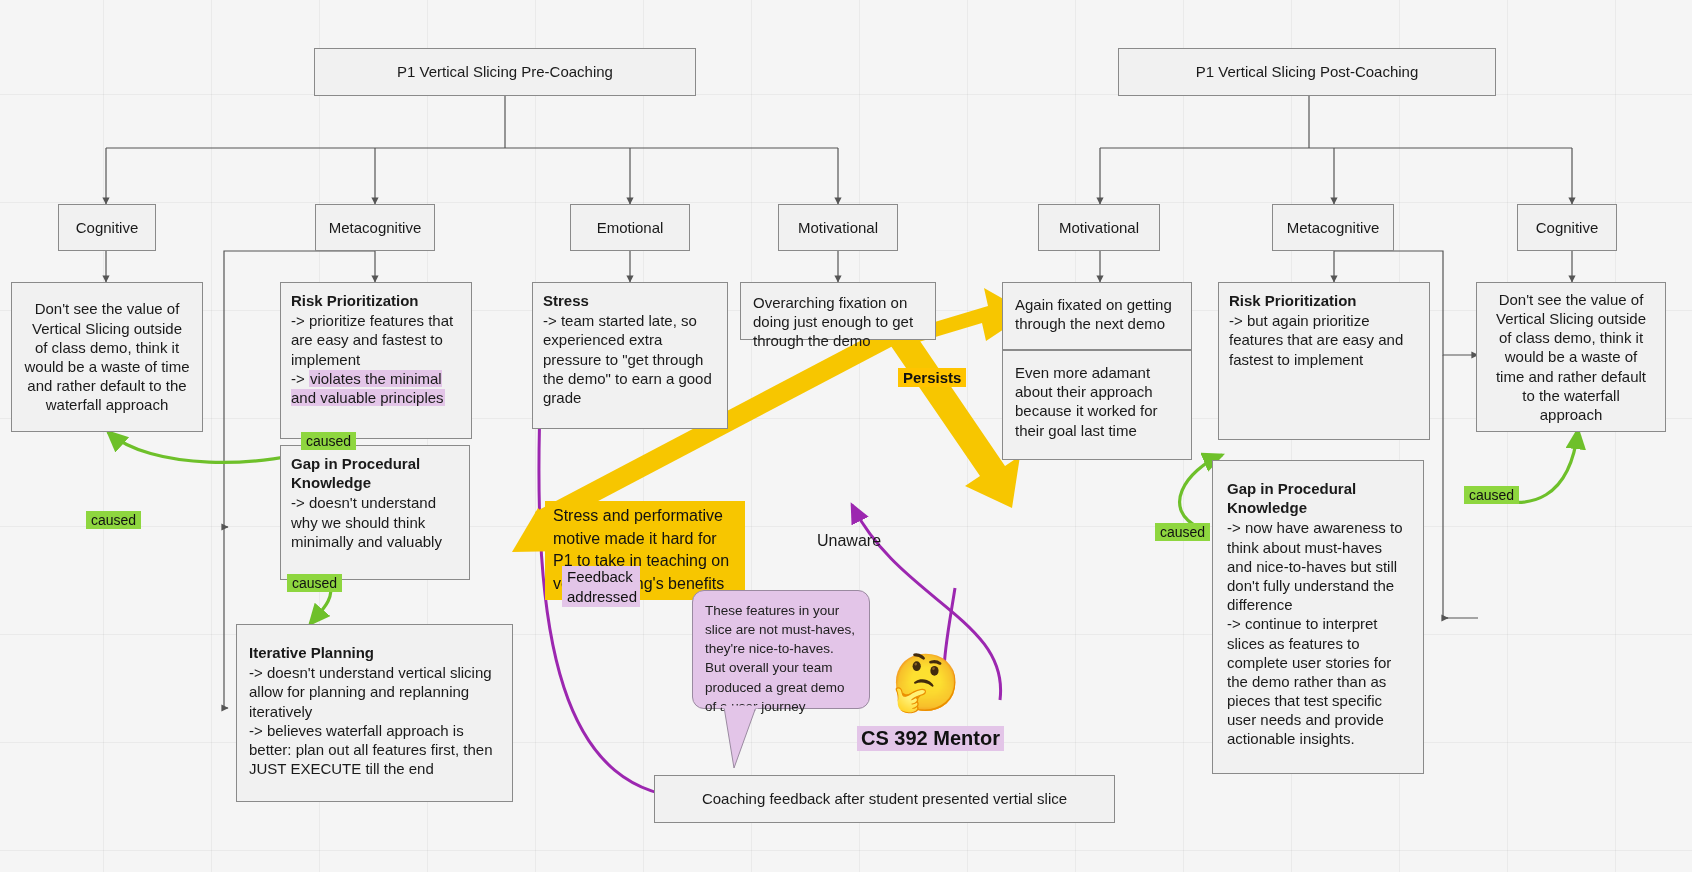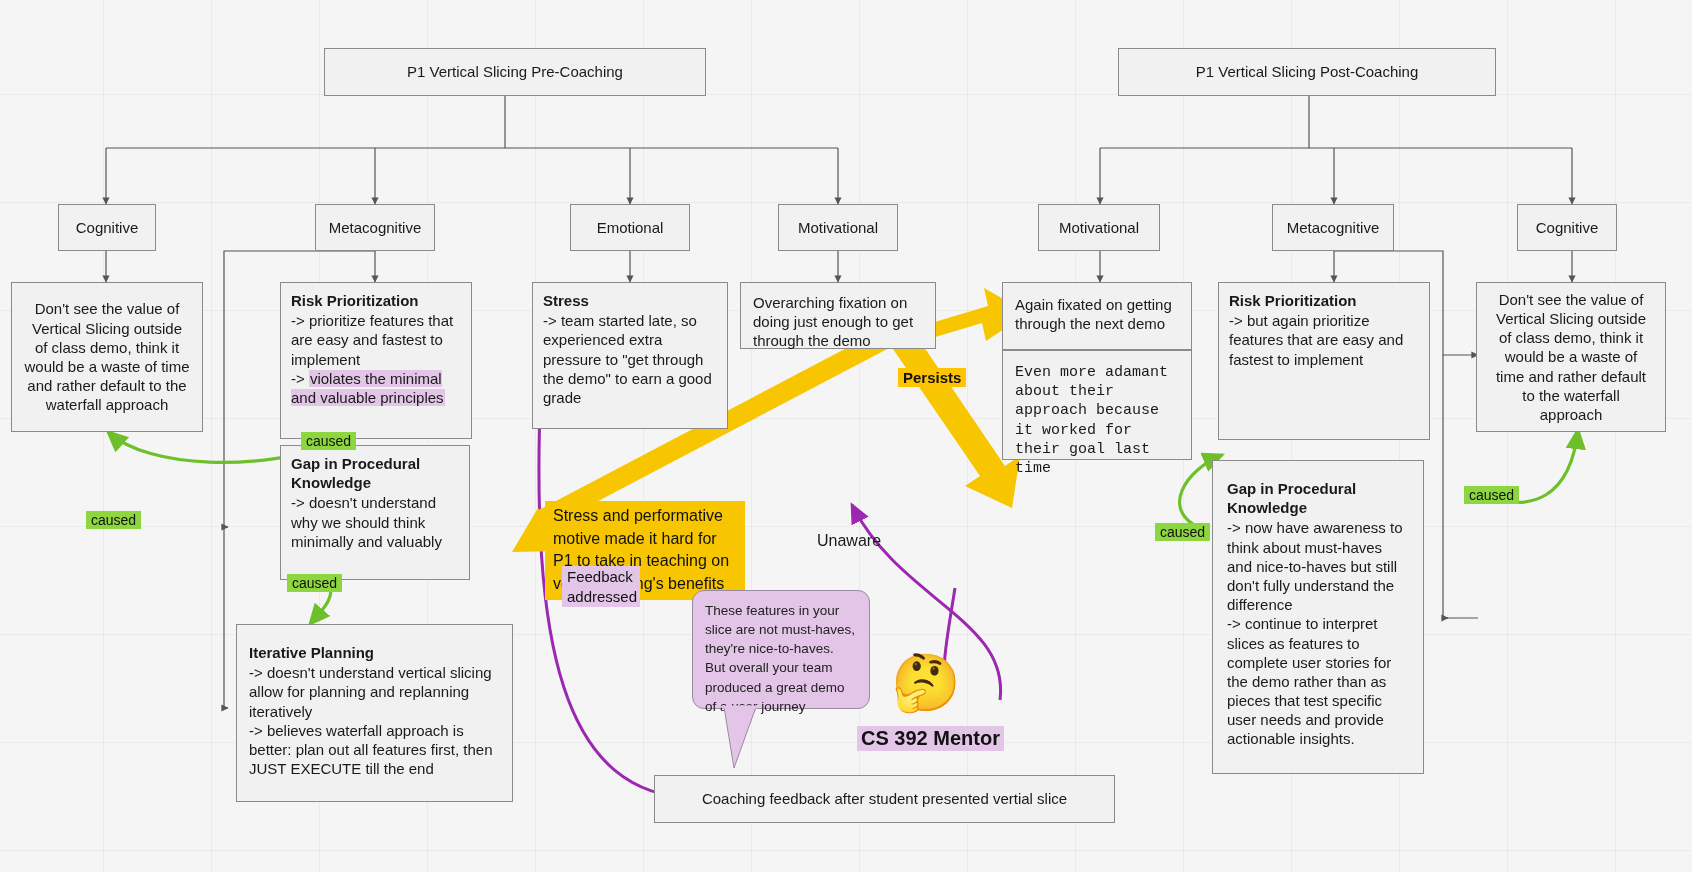--- a/index.html
+++ b/index.html
@@ -168,21 +168,21 @@
 
       <path d="M908,330 L988,306 L984,288 L1028,313 L986,341 L982,323 L902,347 Z"></path>
 
       <path d="M905,319 L1005,466 L1020,456 L1012,508 L965,486 L980,476 L880,330 Z"></path>
 
       <path d="M900,320 L910,337 L545,529 L535,512 Z"></path>
       <path d="M558,530 L538,508 L512,552 L566,551 Z"></path>
     </g>
   </svg>
 
-  <div class="box center" style="left:324px; top:48px; width:382px; height:48px;">
+  <div class="box center" style="left:314px; top:48px; width:382px; height:48px;">
     <span>P1 Vertical Slicing Pre-Coaching</span>
   </div>
 
   <div class="box center" style="left:58px; top:204px; width:98px; height:47px;">
     <span>Cognitive</span>
   </div>
   <div class="box center" style="left:315px; top:204px; width:120px; height:47px;">
     <span>Metacognitive</span>
   </div>
   <div class="box center" style="left:570px; top:204px; width:120px; height:47px;">
@@ -211,42 +211,42 @@
     <span class="ttl">Iterative Planning</span>
     <span class="ln">-&gt; doesn't understand vertical slicing allow for planning and replanning iteratively</span>
     <span class="ln">-&gt; believes waterfall approach is better: plan out all features first, then JUST EXECUTE till the end</span>
   </div>
 
   <div class="box" style="left:532px; top:282px; width:196px; height:147px;">
     <span class="ttl">Stress</span>
     <span class="ln">-&gt; team started late, so experienced extra pressure to "get through the demo" to earn a good grade</span>
   </div>
 
-  <div class="box" style="left:740px; top:282px; width:196px; height:67px; padding:10px 12px;">
+  <div class="box" style="left:740px; top:282px; width:196px; height:58px; padding:10px 12px;">
     <span>Overarching fixation on doing just enough to get through the demo</span>
   </div>
 
   <div class="box center" style="left:1118px; top:48px; width:378px; height:48px;">
     <span>P1 Vertical Slicing Post-Coaching</span>
   </div>
 
   <div class="box center" style="left:1038px; top:204px; width:122px; height:47px;">
     <span>Motivational</span>
   </div>
   <div class="box center" style="left:1272px; top:204px; width:122px; height:47px;">
     <span>Metacognitive</span>
   </div>
   <div class="box center" style="left:1517px; top:204px; width:100px; height:47px;">
     <span>Cognitive</span>
   </div>
 
   <div class="box" style="left:1002px; top:282px; width:190px; height:68px; padding:12px;">
     <span>Again fixated on getting through the next demo</span>
   </div>
-  <div class="box" style="left:1002px; top:350px; width:190px; height:110px; padding:12px;font-family:Liberation Mono, monospace;">
+  <div class="box" style="left:1002px; top:350px; width:190px; height:110px; padding:12px;">
     <span>Even more adamant about their approach because it worked for their goal last time</span>
   </div>
 
   <div class="box" style="left:1218px; top:282px; width:212px; height:158px;">
     <span class="ttl">Risk Prioritization</span>
     <span class="ln">-&gt; but again prioritize features that are easy and fastest to implement</span>
   </div>
 
   <div class="box" style="left:1212px; top:460px; width:212px; height:314px; padding:18px 14px;">
     <span class="ttl">Gap in Procedural Knowledge</span>

